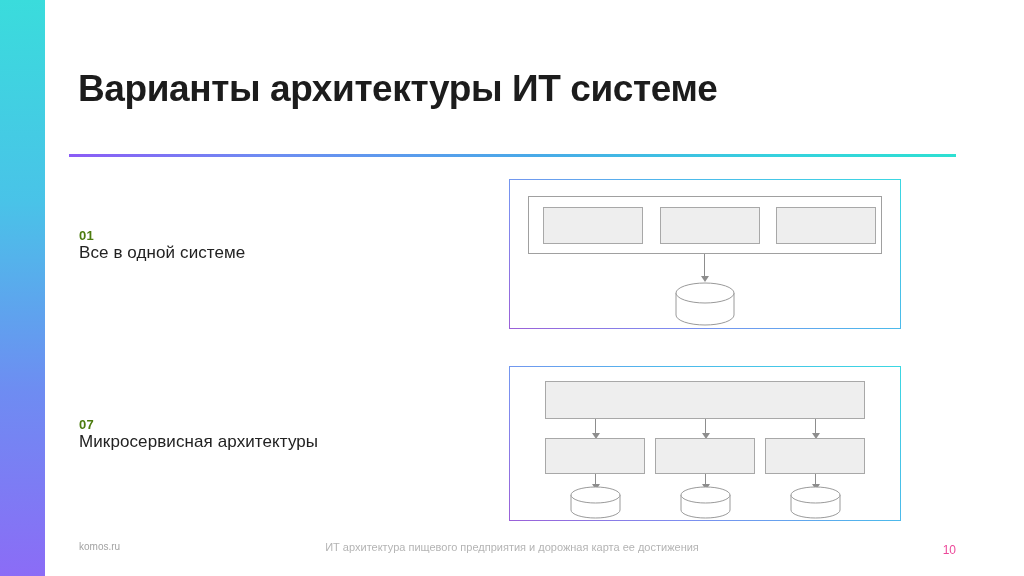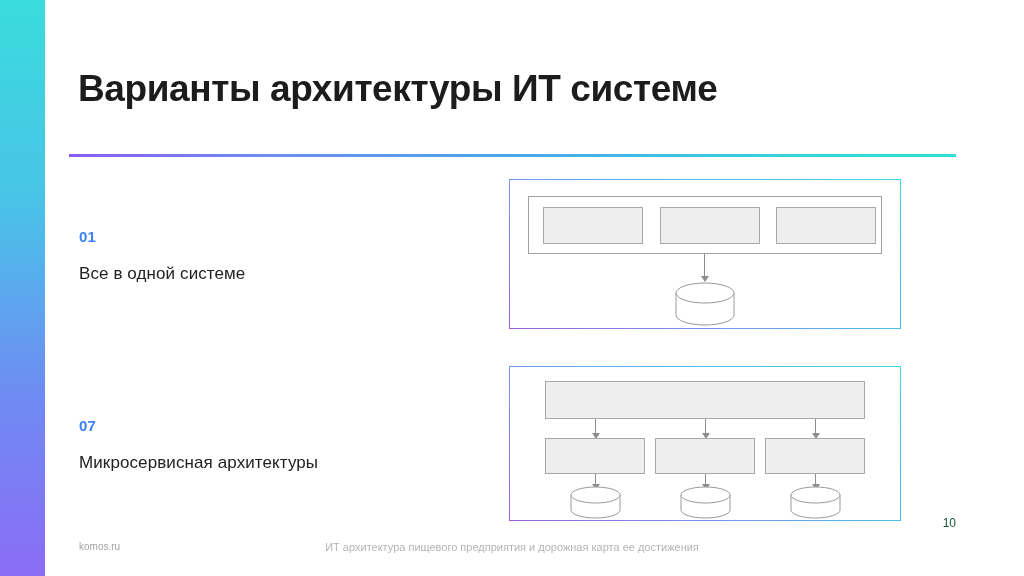--- a/index.html
+++ b/index.html
@@ -46,27 +46,26 @@
     left: 69px;
     top: 154px;
     width: 887px;
     height: 3px;
     background: linear-gradient(to right, #8B5CF6 0%, #6E8CF2 22%, #49A9E8 52%, #35D2DE 80%, #2DE0D2 100%);
   }
 
   
   .item-block { position: absolute; left: 79px; }
   .item-number {
-    font-size: 15px;
+    font-size: 13px;
     font-weight: bold;
-    color: #3b82f6;
+    color: #4d7c0f;
     letter-spacing: 0.2px;
   }
   .item-label {
-    margin-top: 19px;
     font-size: 17px;
     font-weight: normal;
     color: #222222;
     letter-spacing: 0.1px;
     white-space: nowrap;
   }
   #item-01 { top: 228px; }
   #item-02 { top: 417px; }
 
   
@@ -122,23 +121,23 @@
     left: 0;
     top: 541px;
     width: 1024px;
     text-align: center;
     font-size: 11px;
     color: #b4b4b4;
   }
   #footer-page {
     position: absolute;
     right: 68px;
-    top: 516px;
+    top: 543px;
     font-size: 12px;
-    color: #14532d;
+    color: #ec4899;
   }
 </style>
 </head>
 <body>
 
 <div id="slide">
 
   <div id="accent-bar"></div>
 
   <div id="page-title">Варианты архитектуры ИТ системе</div>

